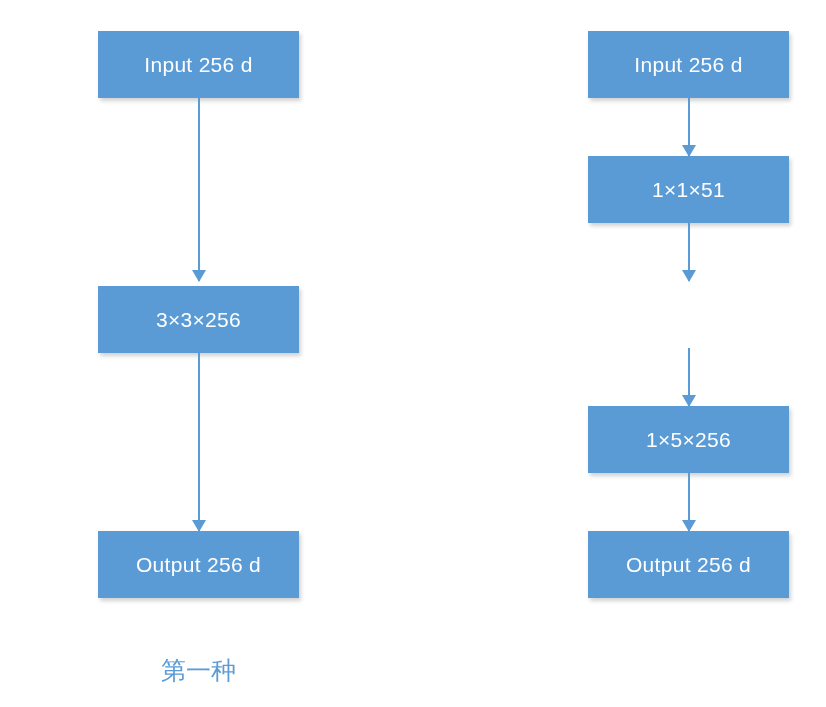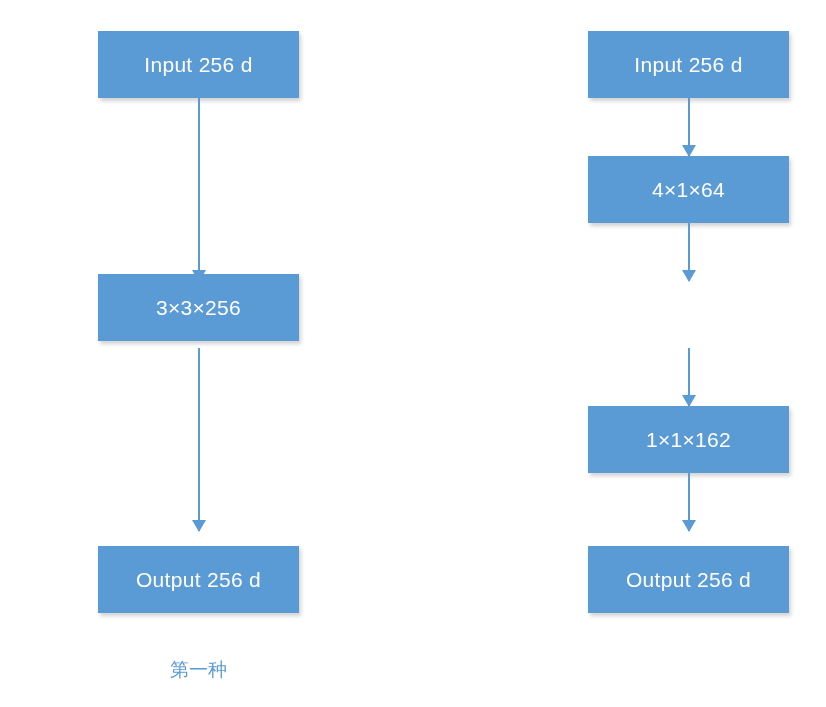--- a/index.html
+++ b/index.html
@@ -23,23 +23,23 @@
     justify-content: center;
     font-size: 21px;
     letter-spacing: 0.3px;
     box-shadow: 2px 3px 4px rgba(0,0,0,0.18);
     box-sizing: border-box;
   }
   .col-left  { left: 66px; }
   .col-right { left: 556px; }
   .row1 { top: 31px; }
   .row2 { top: 156px; }
-  .row3 { top: 274px; justify-content: center; }
+  .row3 { top: 286px; justify-content: center; }
   .row4 { top: 406px; }
-  .row5 { top: 546px; }
+  .row5 { top: 531px; }
 
   .arrow {
     position: absolute;
     width: 2px;
     background: #5b9bd5;
   }
   .arrow::after {
     content: "";
     position: absolute;
     bottom: -1px;
@@ -58,21 +58,21 @@
   .a-r2 { top: 223px; height: 58px; }
   .a-r3 { top: 348px; height: 58px; }
   .a-r4 { top: 473px; height: 58px; }
 
   .col-label {
     position: absolute;
     top: 658px;
     width: 201px;
     text-align: center;
     color: #5b9bd5;
-    font-size: 19px;
+    font-size: 25px;
     line-height: 24px;
   }
 </style>
 </head>
 <body>
 
 <div class="canvas">
 
   <div class="node col-left row1">
     <span>Input 256 d</span>
@@ -85,25 +85,25 @@
   <div class="node col-left row5">
     <span>Output 256 d</span>
   </div>
   <div class="col-label col-left">第一种</div>
 
   <div class="node col-right row1">
     <span>Input 256 d</span>
   </div>
   <div class="arrow ax-right a-r1"></div>
   <div class="node col-right row2">
-    <span>4×1×64</span>
+    <span>1×1×51</span>
   </div>
   <div class="arrow ax-right a-r2"></div>
   <div class="arrow ax-right a-r3"></div>
   <div class="node col-right row4">
-    <span>1×1×162</span>
+    <span>1×5×256</span>
   </div>
   <div class="arrow ax-right a-r4"></div>
   <div class="node col-right row5">
     <span>Output 256 d</span>
   </div>
 
 </div>
 
 </body></html>

